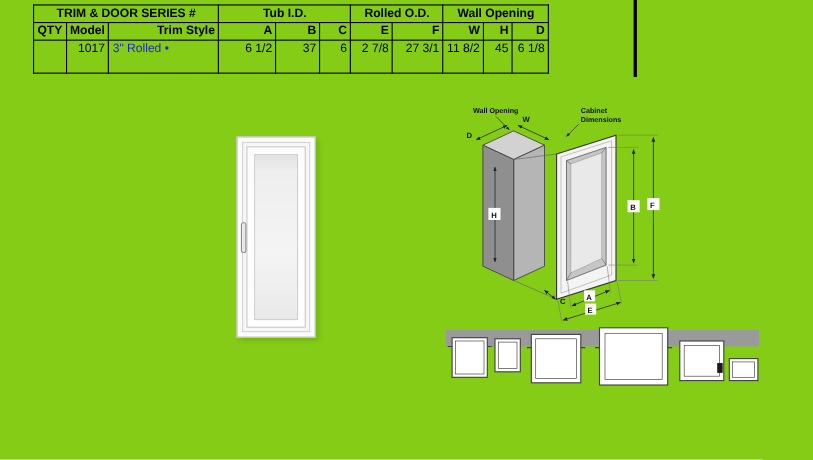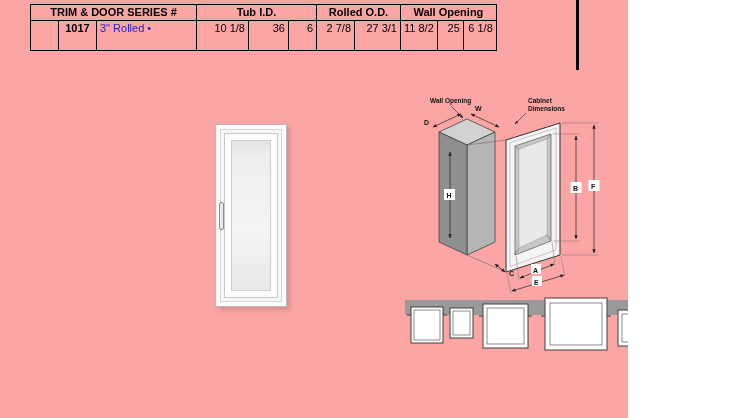--- a/index.html
+++ b/index.html
@@ -2,40 +2,40 @@
 <html style="--accent: #2323cc;"><head>
 <meta charset="utf-8">
 <style>
   * { margin:0; padding:0; box-sizing:border-box; }
   html,body { background:#fff; }
   body {
     width:739px; height:418px;
     font-family:"Liberation Sans", sans-serif;
     color:#000;
   }
-  .page { position:relative; width:628px; height:418px; background:#fca5a5; overflow:hidden; }
+  .page { position:relative; width:739px; height:418px; background:#84cc16; overflow:hidden; }
 
   
   table.spec {
     position:absolute; left:30px; top:4px;
     border-collapse:collapse; table-layout:fixed;
   }
   table.spec th, table.spec td {
     border:1px solid #000;
     font-size:11px; line-height:1.1;
     padding:1px 3px; white-space:nowrap; overflow:hidden;
     vertical-align:middle;
   }
   table.spec th { font-weight:bold; height:16px; }
   .grp-c { text-align:center; }
   .h-c { text-align:center; }
   .h-r { text-align:right; }
   tr.data td { height:30px; vertical-align:top; }
   td.qty { }
-  td.model { vertical-align:bottom; font-weight:bold; text-align:center; padding-left:6px; padding-bottom:2px;margin-left:14px; }
+  td.model { vertical-align:bottom; font-weight:normal; text-align:right; padding-left:6px; padding-bottom:2px;margin-left:14px; }
   td.trim { vertical-align:top; text-align:left; color:var(--accent,#2323cc); }
   td.num { text-align:right; padding-top:1px; }
 
   
   .vline { position:absolute; left:576px; top:0; width:3px; height:70px; background:#000; }
 
   
   .cab-photo {
     position:absolute; left:215px; top:124px; width:72px; height:183px;
     background:#fbfbfb; border:1px solid #b9b9b9;
@@ -82,31 +82,44 @@
         <col style="width:26px">
         <col style="width:33px">
     </colgroup>
     <tbody>
         <tr>
       <th colspan="3" class="grp-c">TRIM &amp; DOOR SERIES #</th>
       <th colspan="3" class="grp-c">Tub I.D.</th>
       <th colspan="2" class="grp-c">Rolled O.D.</th>
       <th colspan="3" class="grp-c">Wall Opening</th>
     </tr>
+    <tr>
+      <th class="h-c">QTY</th>
+      <th class="h-c">Model</th>
+      <th class="h-r">Trim Style</th>
+      <th class="h-r">A</th>
+      <th class="h-r">B</th>
+      <th class="h-r">C</th>
+      <th class="h-r">E</th>
+      <th class="h-r">F</th>
+      <th class="h-r">W</th>
+      <th class="h-r">H</th>
+      <th class="h-r">D</th>
+    </tr>
     <tr class="data">
       <td class="qty"></td>
       <td class="model">1017</td>
       <td class="trim">3" Rolled •</td>
-      <td class="num">10 1/8</td>
-      <td class="num">36</td>
+      <td class="num">6 1/2</td>
+      <td class="num">37</td>
       <td class="num">6</td>
       <td class="num">2 7/8</td>
       <td class="num">27 3/1</td>
       <td class="num">11 8/2</td>
-      <td class="num">25</td>
+      <td class="num">45</td>
       <td class="num">6 1/8</td>
     </tr>
   </tbody>
     </table>
 
   <div class="vline"></div>
 
   <div class="cab-photo">
     <div class="cab-trim">
       <div class="cab-door">

